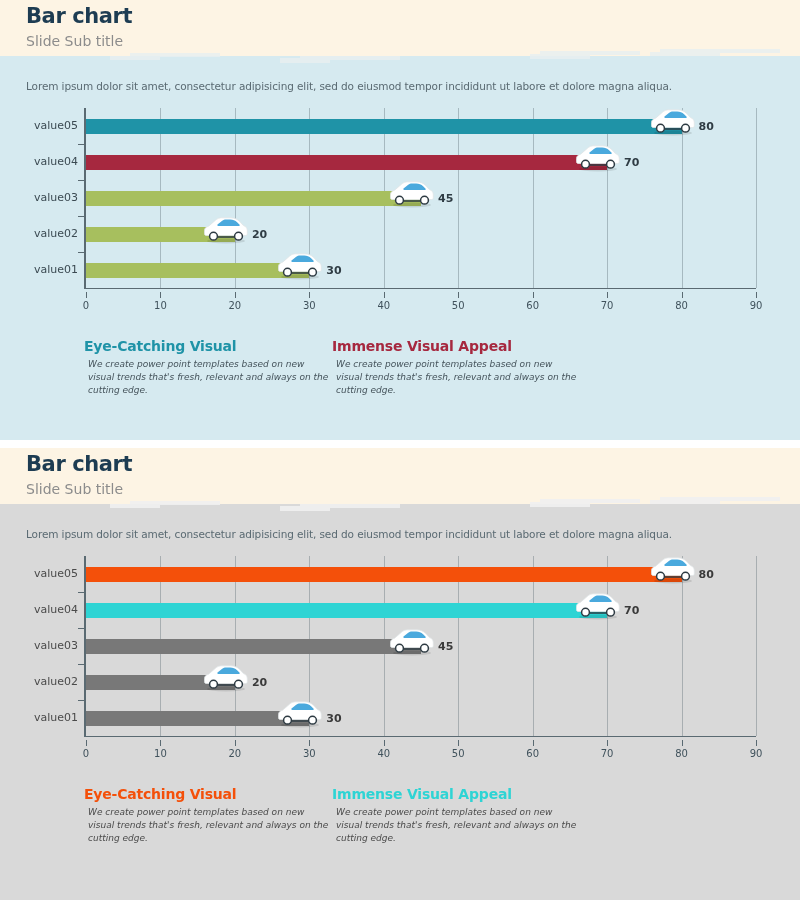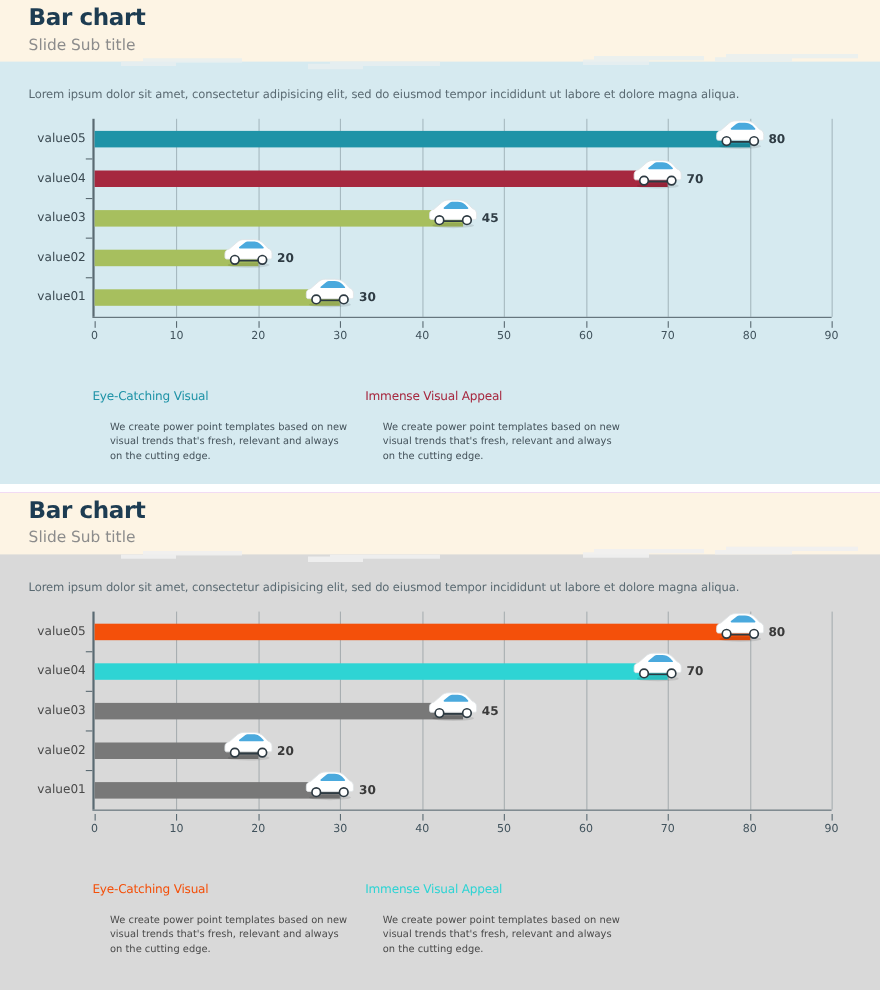--- a/index.html
+++ b/index.html
@@ -1,21 +1,21 @@
 <!DOCTYPE html>
 <html><head>
 <meta charset="utf-8">
 <style>
   html,body{margin:0;padding:0;}
   body{
     width:800px;height:900px;overflow:hidden;
     background:#ffffff;
     font-family:"DejaVu Sans","Liberation Sans",sans-serif;
   }
-  .page{width:800px;height:900px;position:relative;background:#d946ef;}
+  .page{width:800px;height:900px;position:relative;background:#701a75;}
 
   
   .slide{position:relative;width:800px;overflow:hidden;}
   .slide-1{height:440px;background:#d6eaf0;}
   .slide-2{height:452px;background:#d9d9d9;}
   .gap{height:8px;background:#ffffff;width:800px;}
 
   .header{position:absolute;left:0;top:0;width:800px;height:56px;background:#fdf4e4;}
   .brush{position:absolute;left:0;top:40px;width:800px;height:26px;pointer-events:none;}
 
@@ -55,22 +55,22 @@
   .slide-2 .bar-value{color:#3a3a3a;}
 
   
   .car{position:absolute;top:-7px;width:46px;height:30px;}
 
   
   .notes{position:absolute;left:84px;width:620px;}
   .note{position:absolute;width:250px;}
   .note-1{left:0;}
   .note-2{left:248px;}
-  .note-h{font-size:11px;font-weight:normal;margin:16px 0 4px 0;letter-spacing:-0.2px;}
-  .note-b{font-size:9px;line-height:1.45;color:#44525a;margin:16px;}
+  .note-h{font-size:14px;font-weight:bold;margin:0 0 4px 0;letter-spacing:-0.2px;}
+  .note-b{font-size:9px;line-height:1.45;color:#44525a;margin:4px;font-style:italic;}
   .slide-2 .note-b{color:#4a4a4a;}
 </style>
 </head>
 <body>
 
 <div class="page">
 
   <div class="slide slide-1" id="slide-1">
     <div class="header"></div>
     <svg class="brush" viewBox="0 0 800 26" preserveAspectRatio="none">

